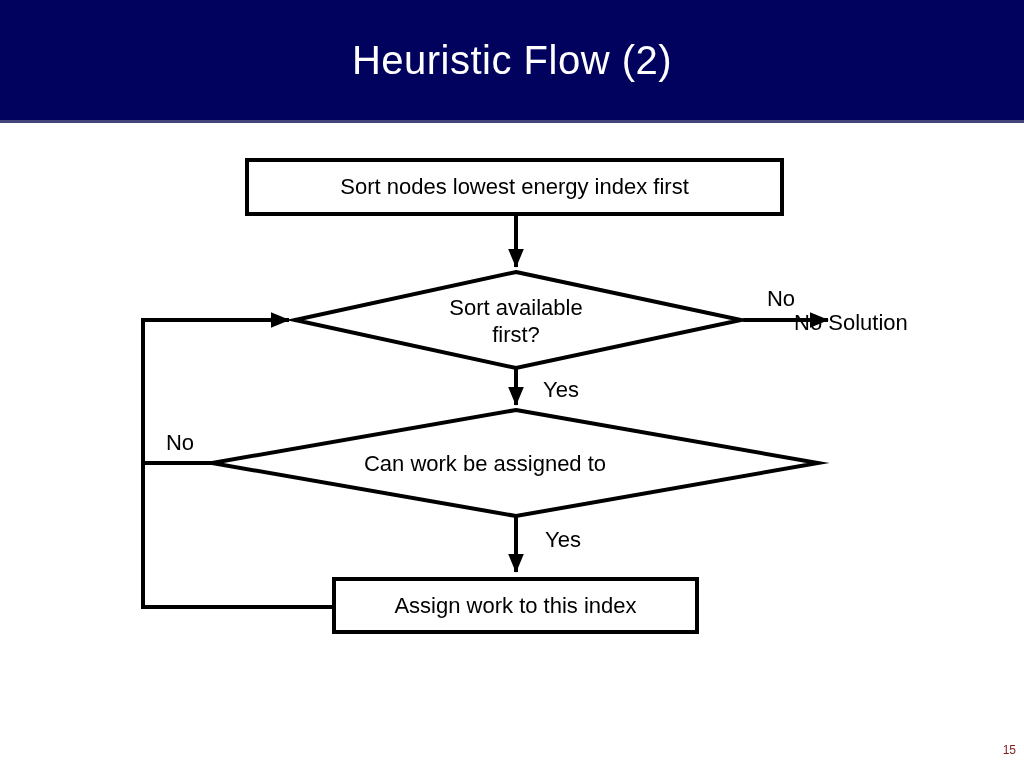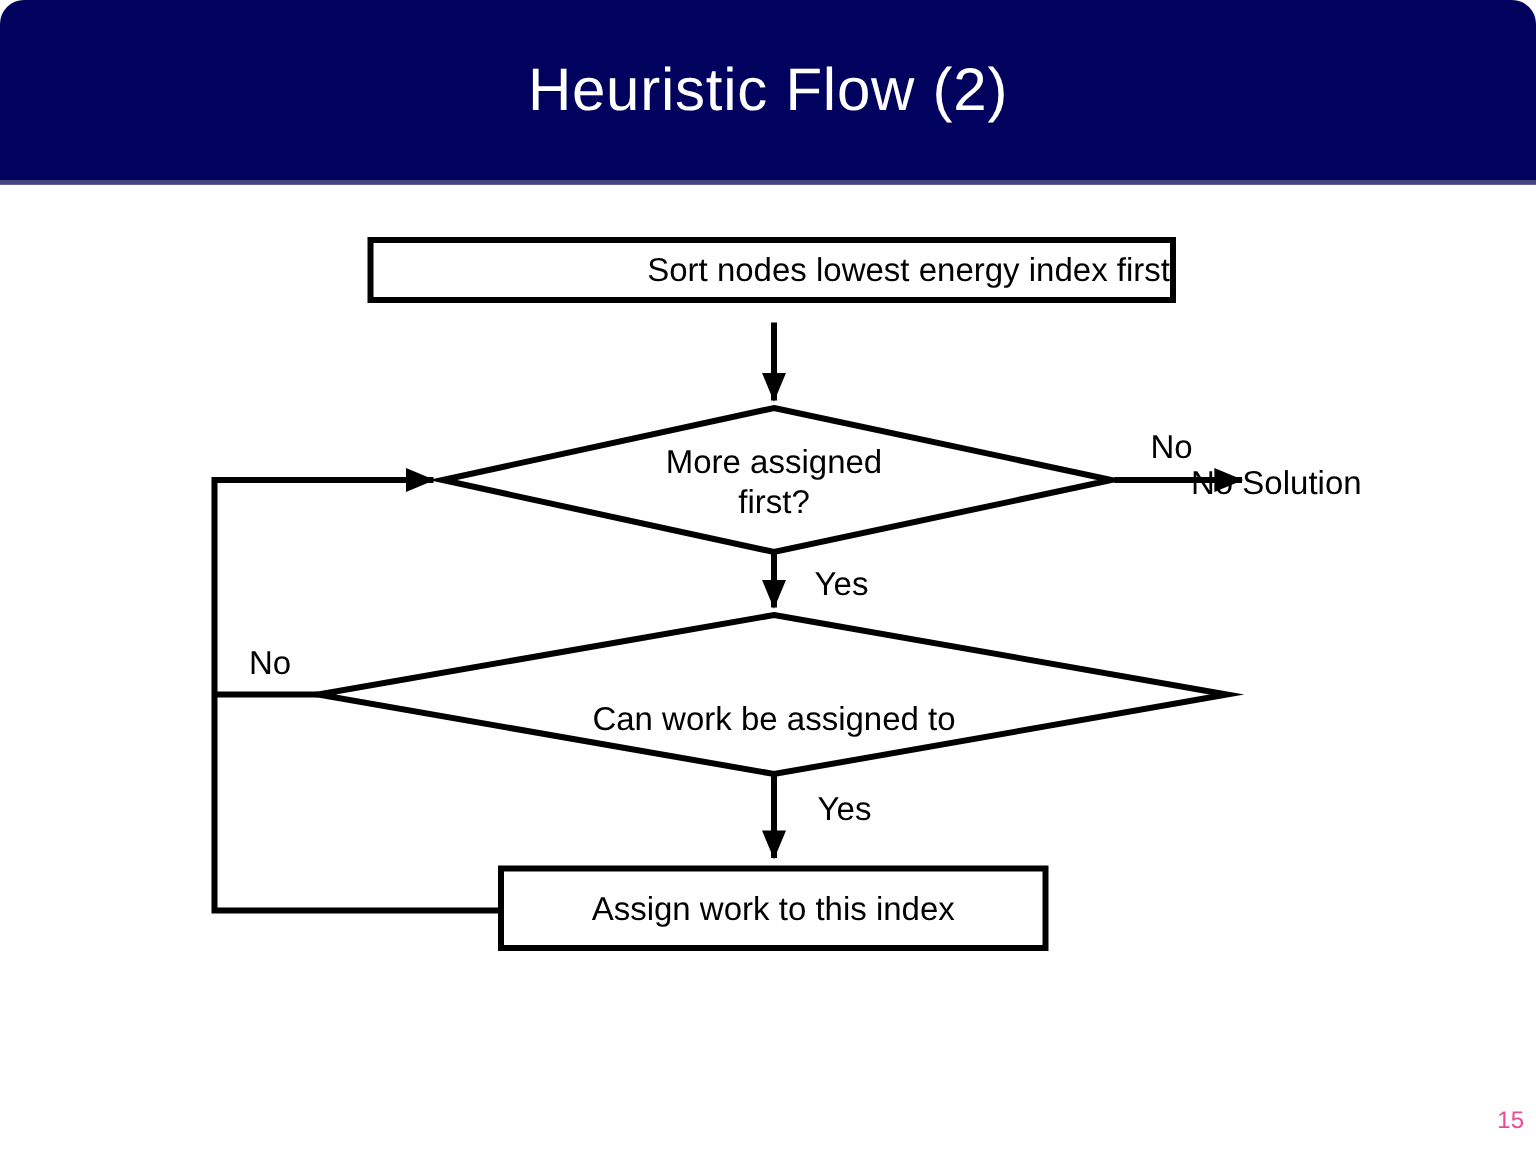--- a/index.html
+++ b/index.html
@@ -7,21 +7,20 @@
     padding: 0;
     background: #ffffff;
     font-family: "Liberation Sans", sans-serif;
   }
   .slide {
     position: relative;
     width: 1024px;
     height: 768px;
     background: #ffffff;
     overflow: hidden;
-    border-radius: 16px;
   }
   
   .title-bar {
     position: absolute;
     left: 0; top: 0;
     width: 1024px;
     height: 120px;
     background: #01015e;
     border-bottom: 3px solid #45457c;
     display: flex;
@@ -55,37 +54,37 @@
     position: absolute;
     box-sizing: border-box;
     border: 4px solid #000000;
     background: #ffffff;
     display: flex;
     align-items: center;
     justify-content: center;
     color: #000000;
     font-size: 22px;
   }
-  .box-start  { left: 245px; top: 158px; width: 539px; height: 44px; justify-content: flex-end; }
+  .box-start  { left: 245px; top: 158px; width: 539px; height: 58px; }
   .box-assign { left: 332px; top: 577px; width: 367px; height: 57px; }
 
   .label-d1      { left: 516px; top: 321px; }
-  .label-d2      { left: 516px; top: 463px; margin-top: 16px; }
+  .label-d2      { left: 485px; top: 463px; }
   .label-no-right{ left: 781px; top: 298px; }
   .label-no-solution { left: 794px; top: 322px; }
   .label-yes1    { left: 561px; top: 389px; }
   .label-no-left { left: 180px; top: 442px; }
   .label-yes2    { left: 563px; top: 539px; }
 
   .page-number {
     position: absolute;
     right: 8px;
     bottom: 11px;
-    font-size: 16px;
-    color: #ec4899;
+    font-size: 12px;
+    color: #7f1d1d;
     margin-left: 24px;
   }
 </style>
 </head>
 <body>
 
 <div class="slide">
 
   <div class="title-bar">
     <h1>Heuristic Flow (2)</h1>
@@ -117,21 +116,21 @@
 
   <div class="process-box box-start">
     <span>Sort nodes lowest energy index first</span>
   </div>
 
   <div class="process-box box-assign">
     <span>Assign work to this index</span>
   </div>
 
   <div class="fc-label centered label-d1">
-    <div>More assigned</div>
+    <div>Sort available</div>
     <div>first?</div>
   </div>
 
   <div class="fc-label centered label-d2">
     <div>Can work be assigned to</div>
   </div>
 
   <div class="fc-label centered label-no-right">No</div>
 
   <div class="fc-label vcentered label-no-solution">No Solution</div>

